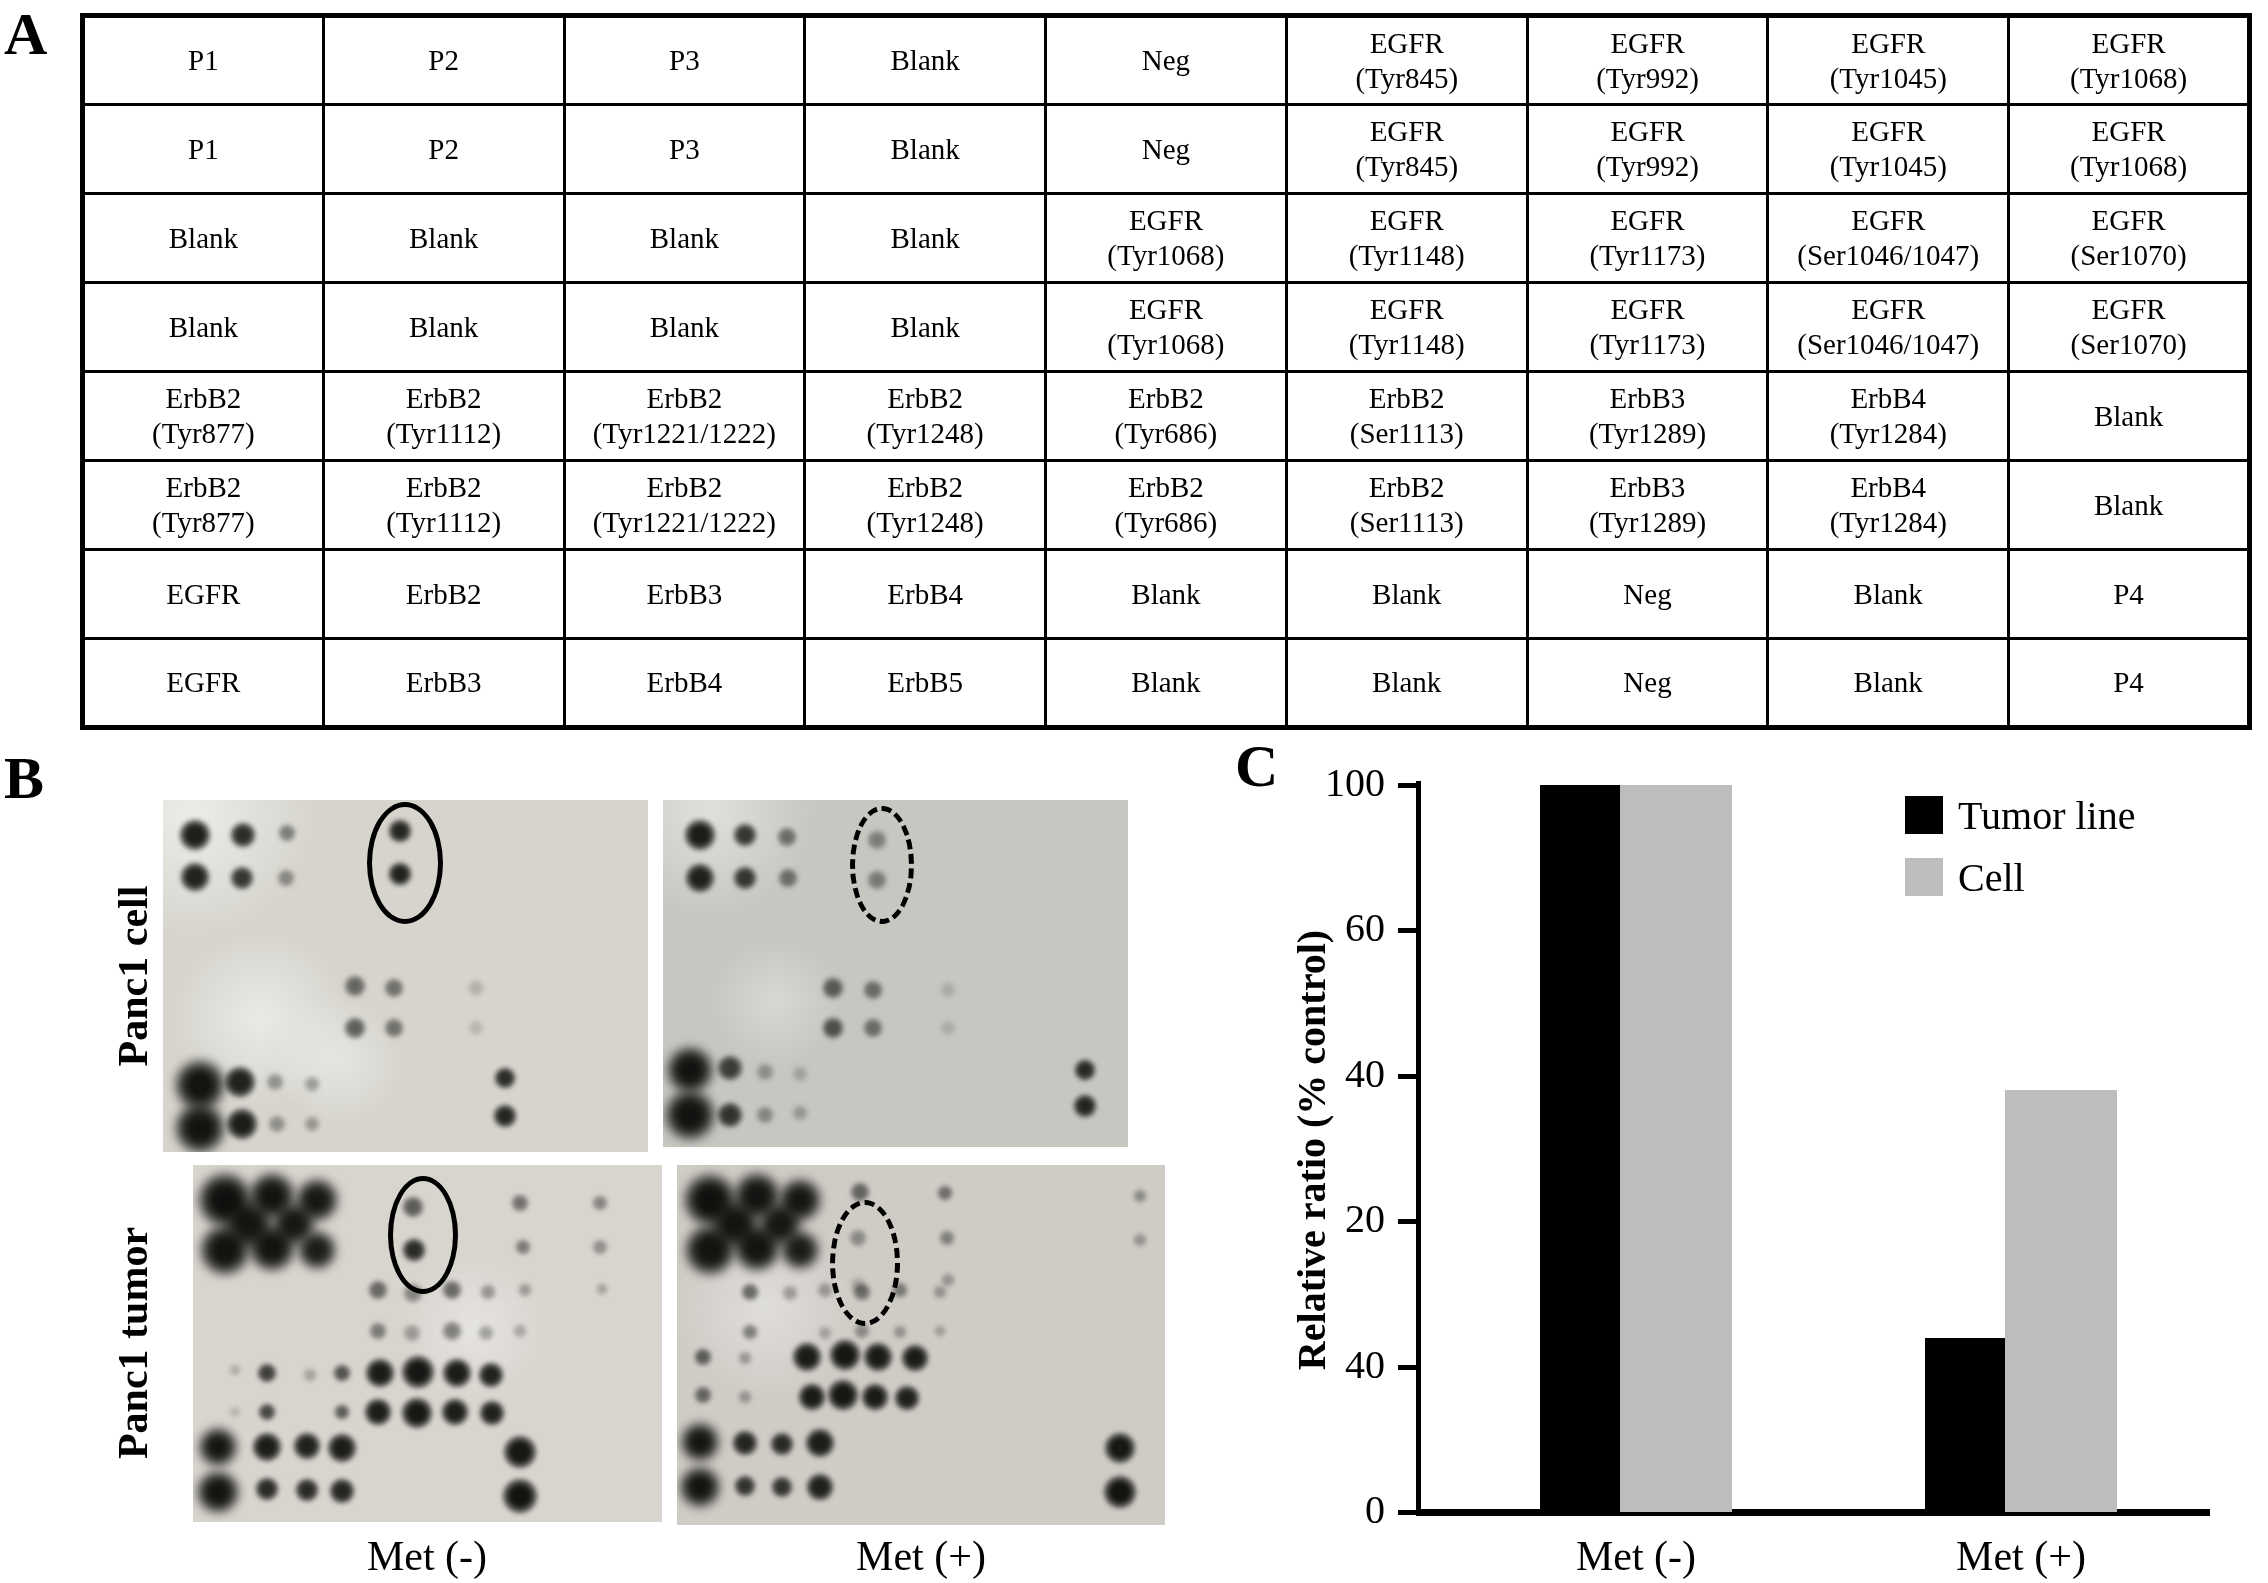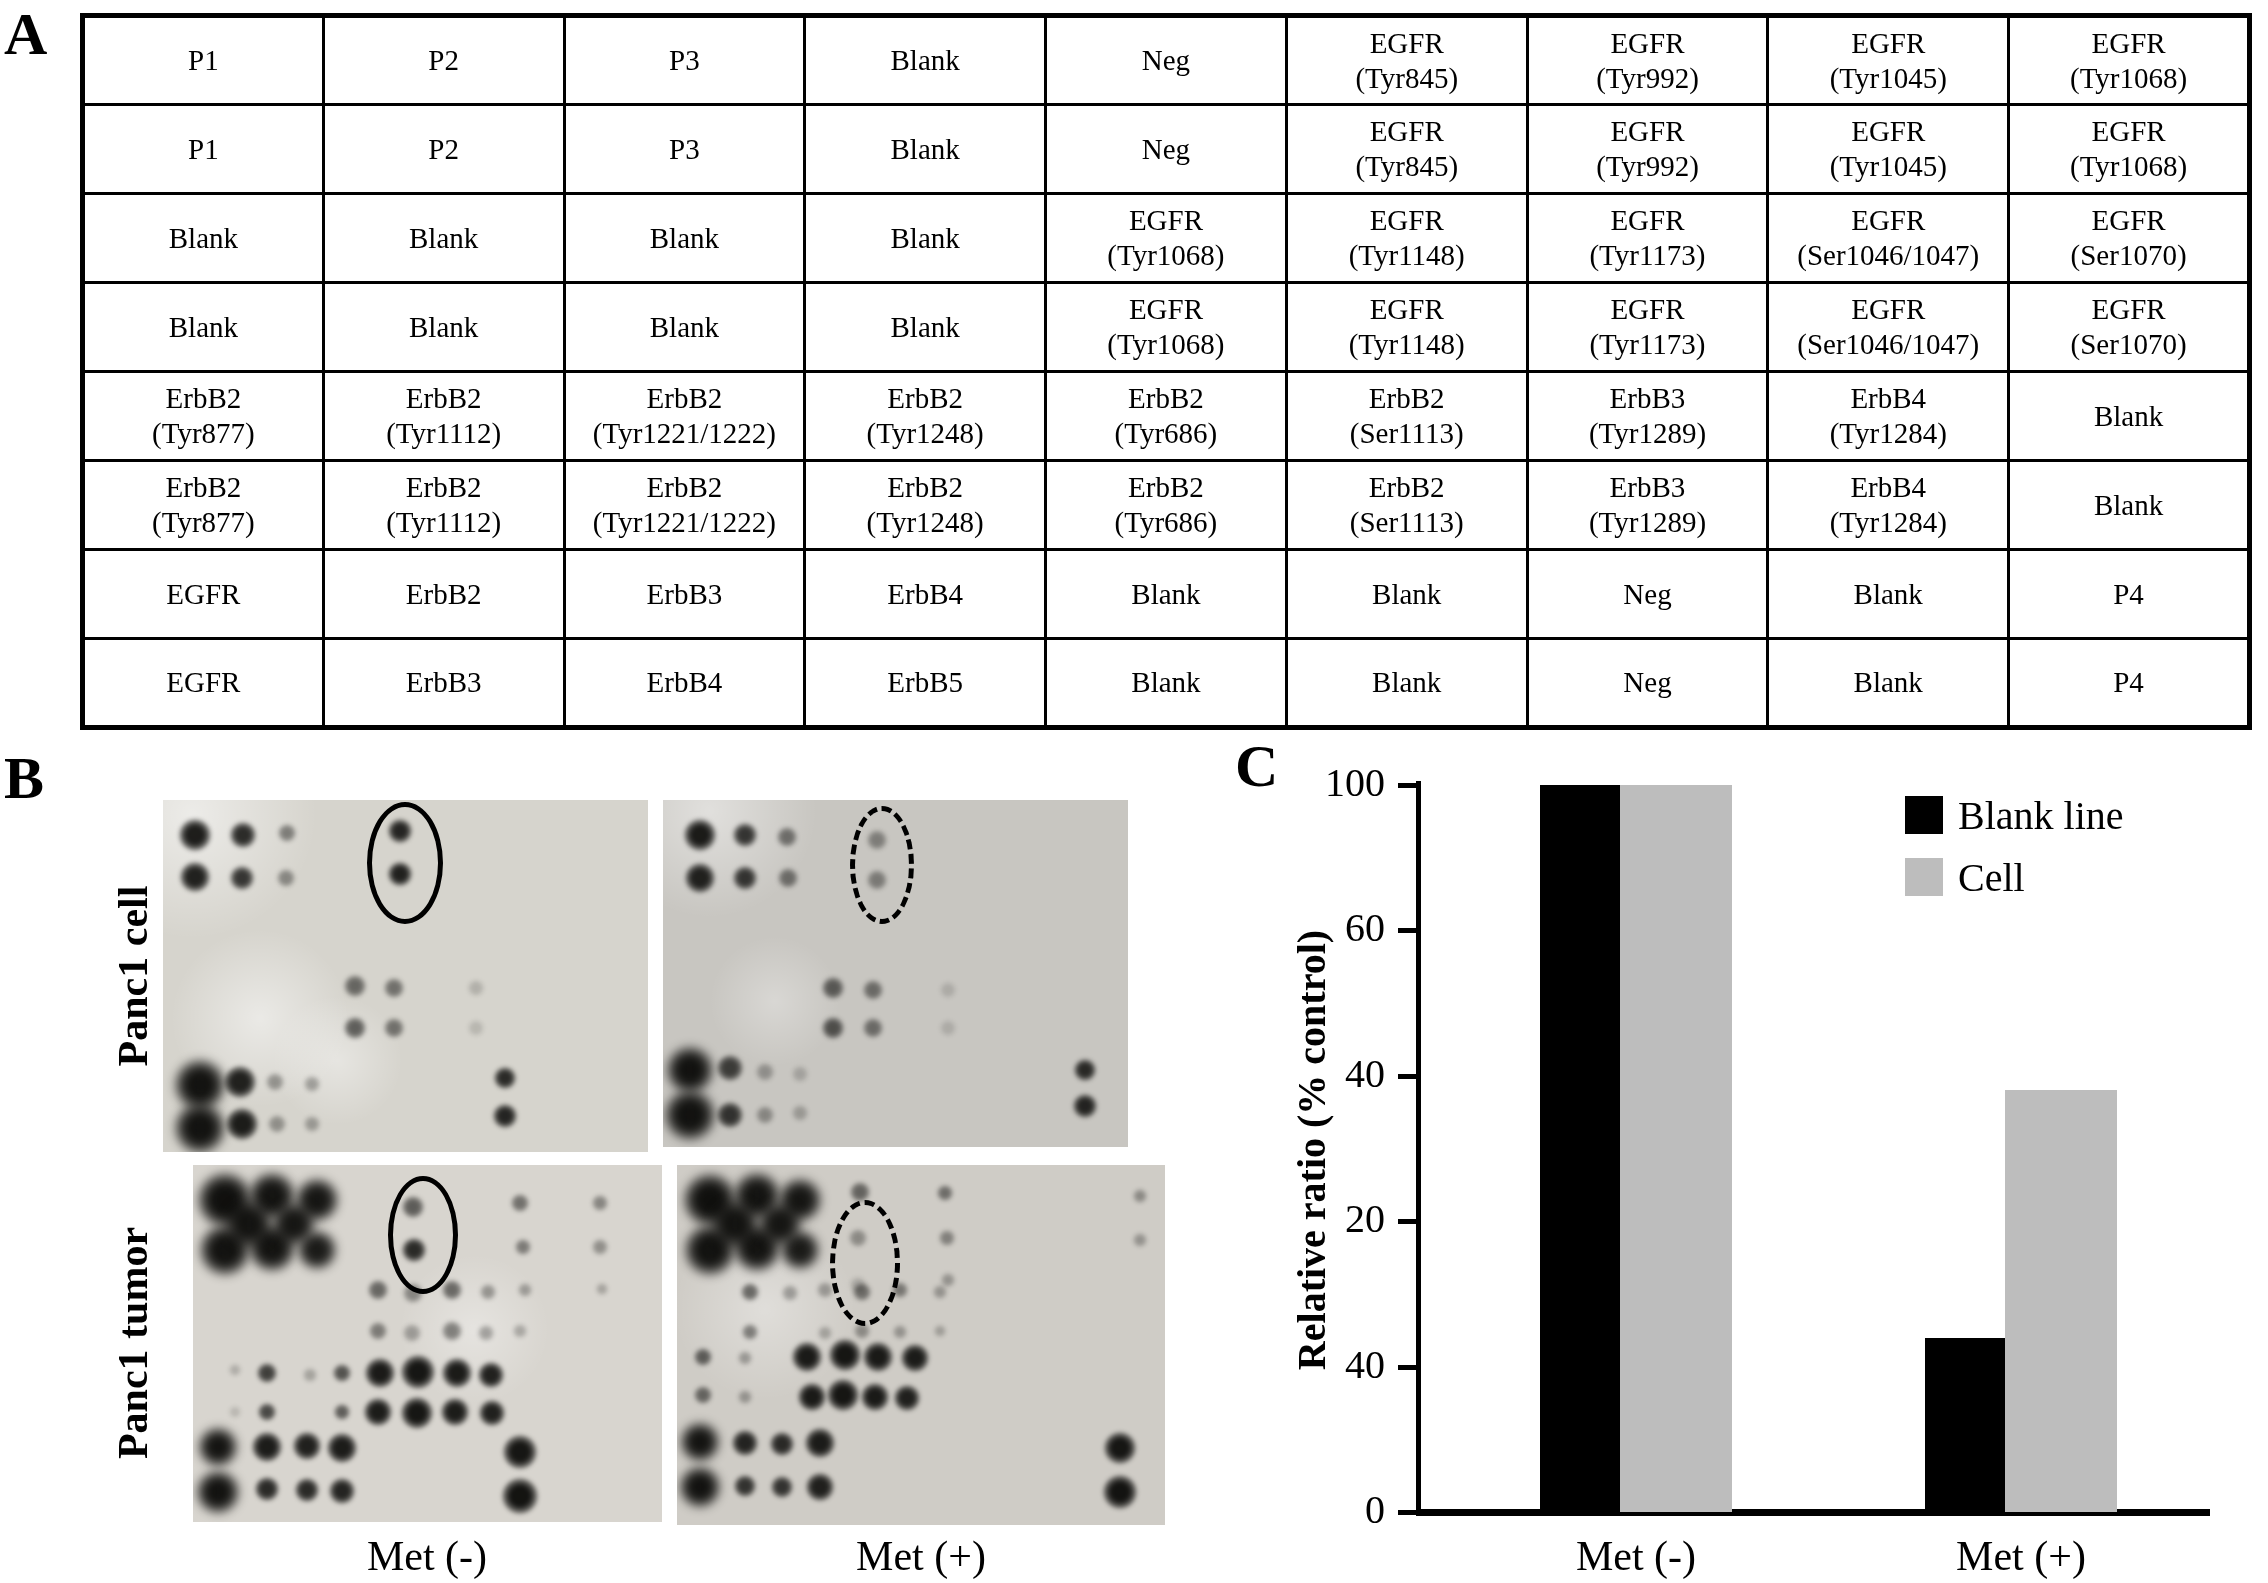--- a/index.html
+++ b/index.html
@@ -383,15 +383,15 @@
     <div class="bar" style="left: 1925px; top: 1337.52px; width: 81px; height: 174.48px; background: rgb(0, 0, 0);"></div>
     <div class="bar" style="left: 2005px; top: 1090.34px; width: 112px; height: 421.66px; background: rgb(189, 189, 189);"></div>
   </div>
 
 <div class="y-axis-title" style="left:963px;top:1125px;width:700px;height:50px;">Relative ratio (% control)</div>
 
 <div class="x-label" style="left:1486px;top:1532px;width:300px;">Met (-)</div>
 <div class="x-label" style="left:1871px;top:1532px;width:300px;">Met (+)</div>
 
 <div class="legend-swatch" id="legend-swatch-0" style="left: 1905px; top: 796px; background: rgb(0, 0, 0);"></div>
-<div class="legend-text" style="left:1958px;top:794px;">Blank line</div>
+<div class="legend-text" style="left:1958px;top:794px;">Tumor line</div>
 <div class="legend-swatch" id="legend-swatch-1" style="left: 1905px; top: 858px; background: rgb(189, 189, 189);"></div>
 <div class="legend-text" style="left:1958px;top:856px;">Cell</div>
 
 </body></html>

